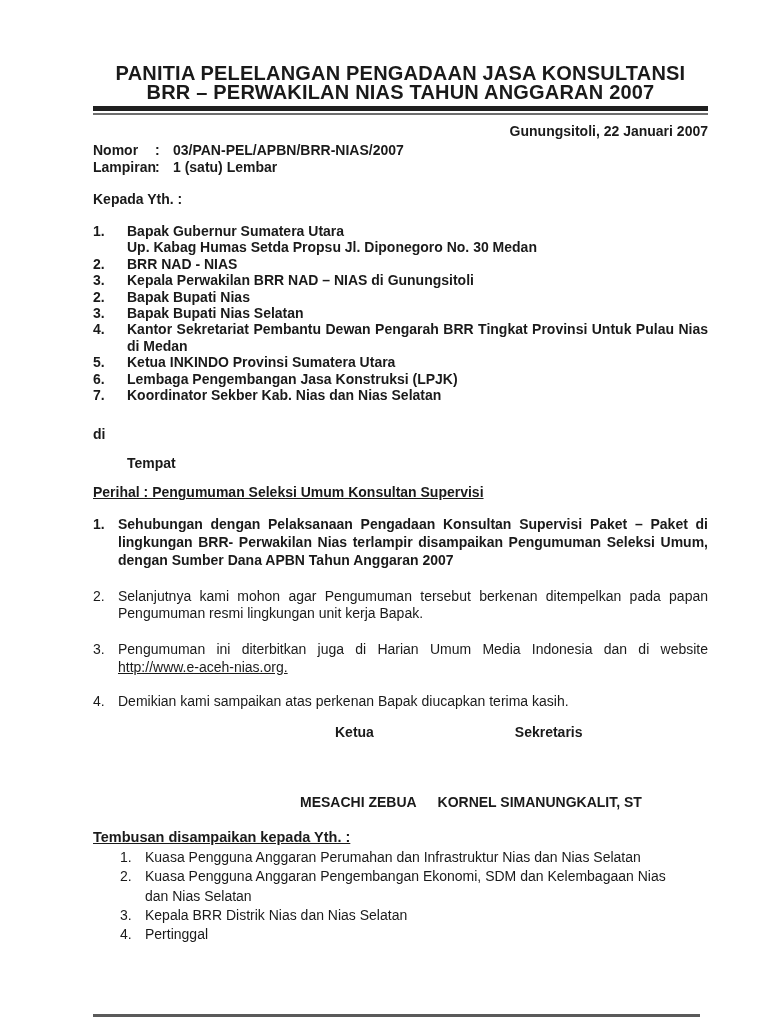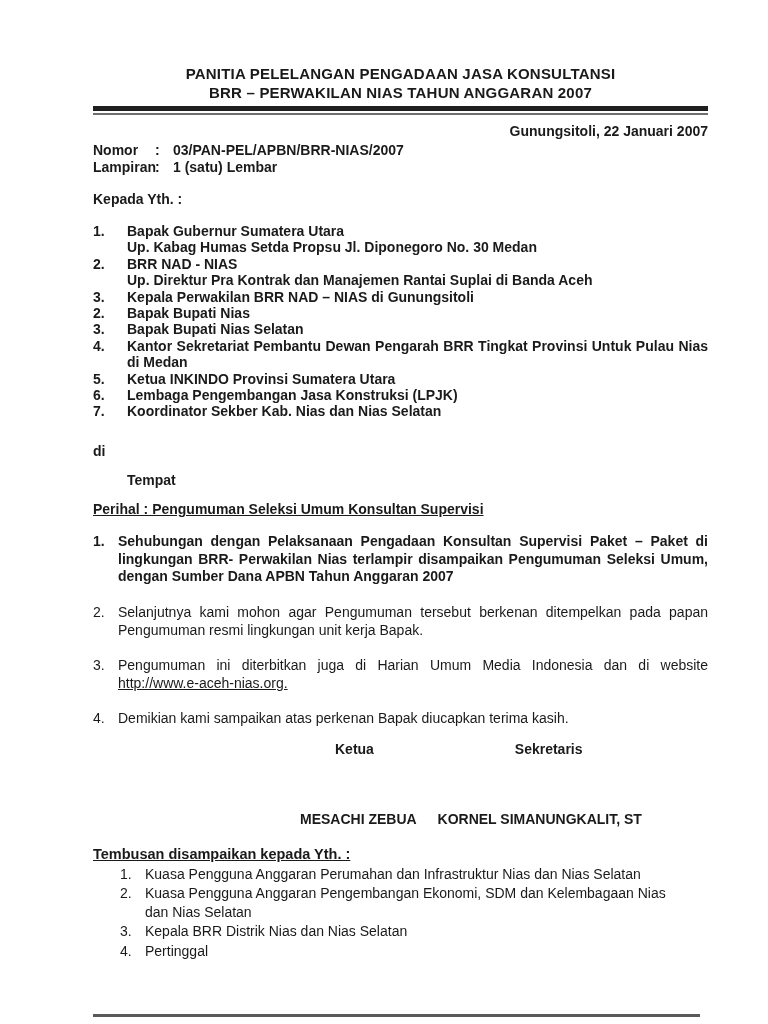--- a/index.html
+++ b/index.html
@@ -13,21 +13,21 @@
     box-sizing:border-box;
   }
   .content{
     position:absolute;
     left:93px;top:0;
     width:615px;
     padding-top:64px;
     font-size:14px;
     font-weight:bold;
   }
-  .title{text-align:center;font-size:15px;font-weight:bold;line-height:19px;letter-spacing:.2px;}
+  .title{text-align:center;font-size:20px;font-weight:bold;line-height:19px;letter-spacing:.2px;}
   .double-rule{margin-top:4px;border-top:5px solid #1f1f1f;}
   .double-rule-inner{margin-top:2px;border-top:2px solid #6e6e6e;}
   .date-line{margin-top:8px;text-align:right;font-weight:bold;}
   .meta-block{margin-top:3px;}
   .meta-row{display:flex;line-height:17px;}
   .meta-label{width:62px;}
   .meta-colon{width:18px;}
   .salutation{margin-top:15px;}
   .addr-list{margin-top:16px;line-height:16.4px;}
   .addr-item{display:flex;}
@@ -94,21 +94,21 @@
 
     <div class="salutation">Kepada Yth. :</div>
 
     <div class="addr-list">
       <div class="addr-item">
         <span class="addr-num">1.</span>
         <span class="addr-text"><span>Bapak Gubernur Sumatera Utara</span><br><span>Up. Kabag Humas Setda Propsu Jl. Diponegoro No. 30 Medan</span></span>
       </div>
       <div class="addr-item">
         <span class="addr-num">2.</span>
-        <span class="addr-text"><span>BRR NAD - NIAS</span><br><span>Up. Direktur Pra Kontrak dan Manajemen Rantai Suplai di Banda Aceh</span></span>
+        <span class="addr-text"><span>BRR NAD - NIAS</span><br></span>
       </div>
       <div class="addr-item">
         <span class="addr-num">3.</span>
         <span class="addr-text">Kepala Perwakilan BRR NAD – NIAS di Gunungsitoli</span>
       </div>
       <div class="addr-item">
         <span class="addr-num">2.</span>
         <span class="addr-text">Bapak Bupati Nias</span>
       </div>
       <div class="addr-item">

